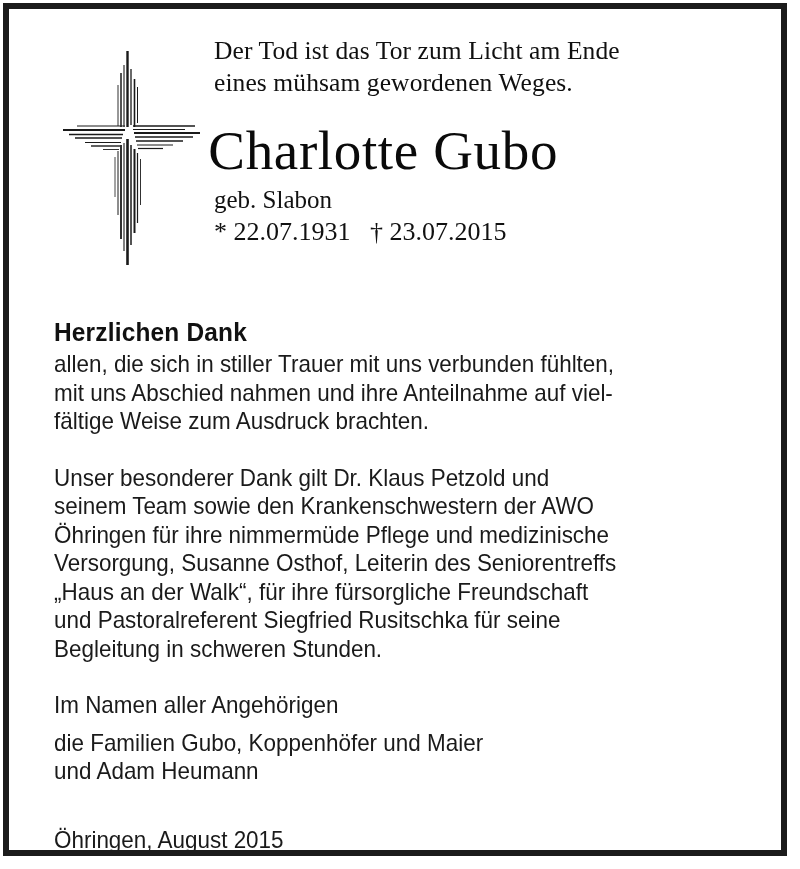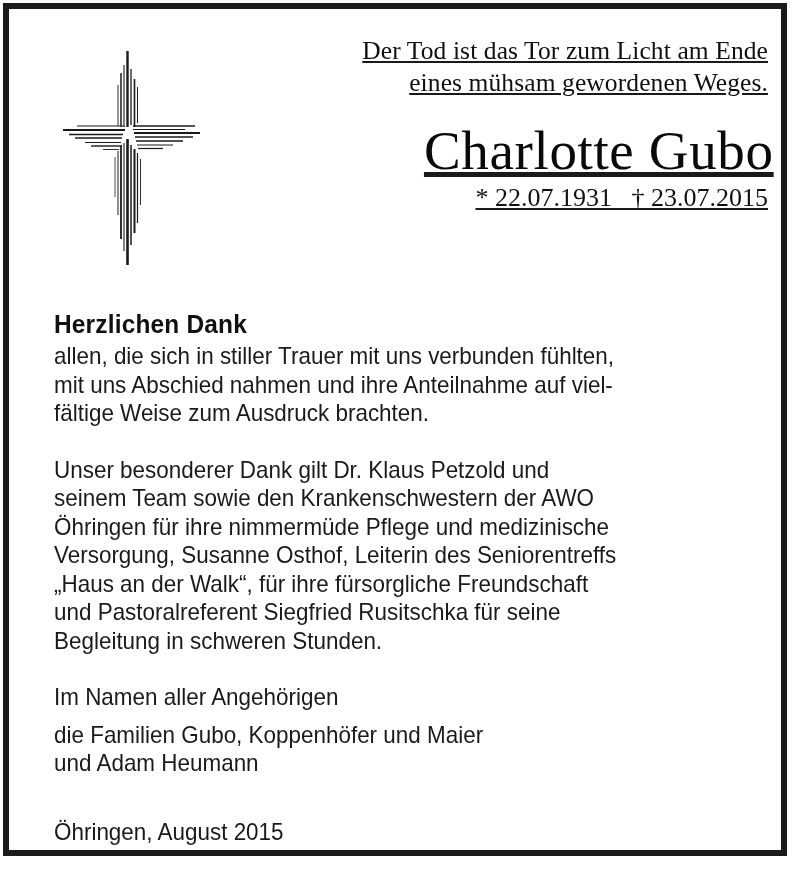--- a/index.html
+++ b/index.html
@@ -54,25 +54,24 @@
     height: 255px;
   }
   .cross-holder svg {
     display: block;
     width: 165px;
     height: 255px;
   }
 
   .header-text {
     position: absolute;
-    left: 194px;
+    left: 205px;
     top: 0;
     width: 565px;
-    text-align: right;
-    text-decoration: underline;
+    text-align: left;
   }
 
   .quote {
     font-family: "Liberation Serif", serif;
     font-size: 25.5px;
     line-height: 32px;
     letter-spacing: 0.1px;
     color: #101010;
     padding-top: 26px;
     white-space: pre-line;
@@ -103,21 +102,21 @@
     line-height: 32px;
     color: #111111;
     margin-top: 1px;
     white-space: pre;
   }
 
   
   .body-copy {
     position: absolute;
     left: 45px;
-    top: 300px;
+    top: 308px;
     width: 700px;
   }
 
   .thanks-heading {
     font-family: "Liberation Sans", sans-serif;
     font-size: 26px;
     line-height: 30px;
     font-weight: 700;
     letter-spacing: 0.2px;
     color: #111111;
@@ -195,20 +194,21 @@
             <line x1="95.5" y1="132" x2="95.5" y2="178" stroke-width="0.9"></line>
             <line x1="70" y1="130" x2="70" y2="170" stroke-width="0.8"></line>
           </g>
         </svg>
       </div>
 
       <div class="header-text">
         <div class="quote">Der Tod ist das Tor zum Licht am Ende
 eines mühsam gewordenen Weges.</div>
         <div class="deceased-name">Charlotte Gubo</div>
+        <div class="maiden-name">geb. Slabon</div>
         <div class="life-dates">* 22.07.1931   † 23.07.2015</div>
       </div>
     </div>
 
     <div class="body-copy">
       <div class="thanks-heading">Herzlichen Dank</div>
 
       <div class="para">allen, die sich in stiller Trauer mit uns verbunden fühlten,
 mit uns Abschied nahmen und ihre Anteilnahme auf viel-
 fältige Weise zum Ausdruck brachten.</div>

